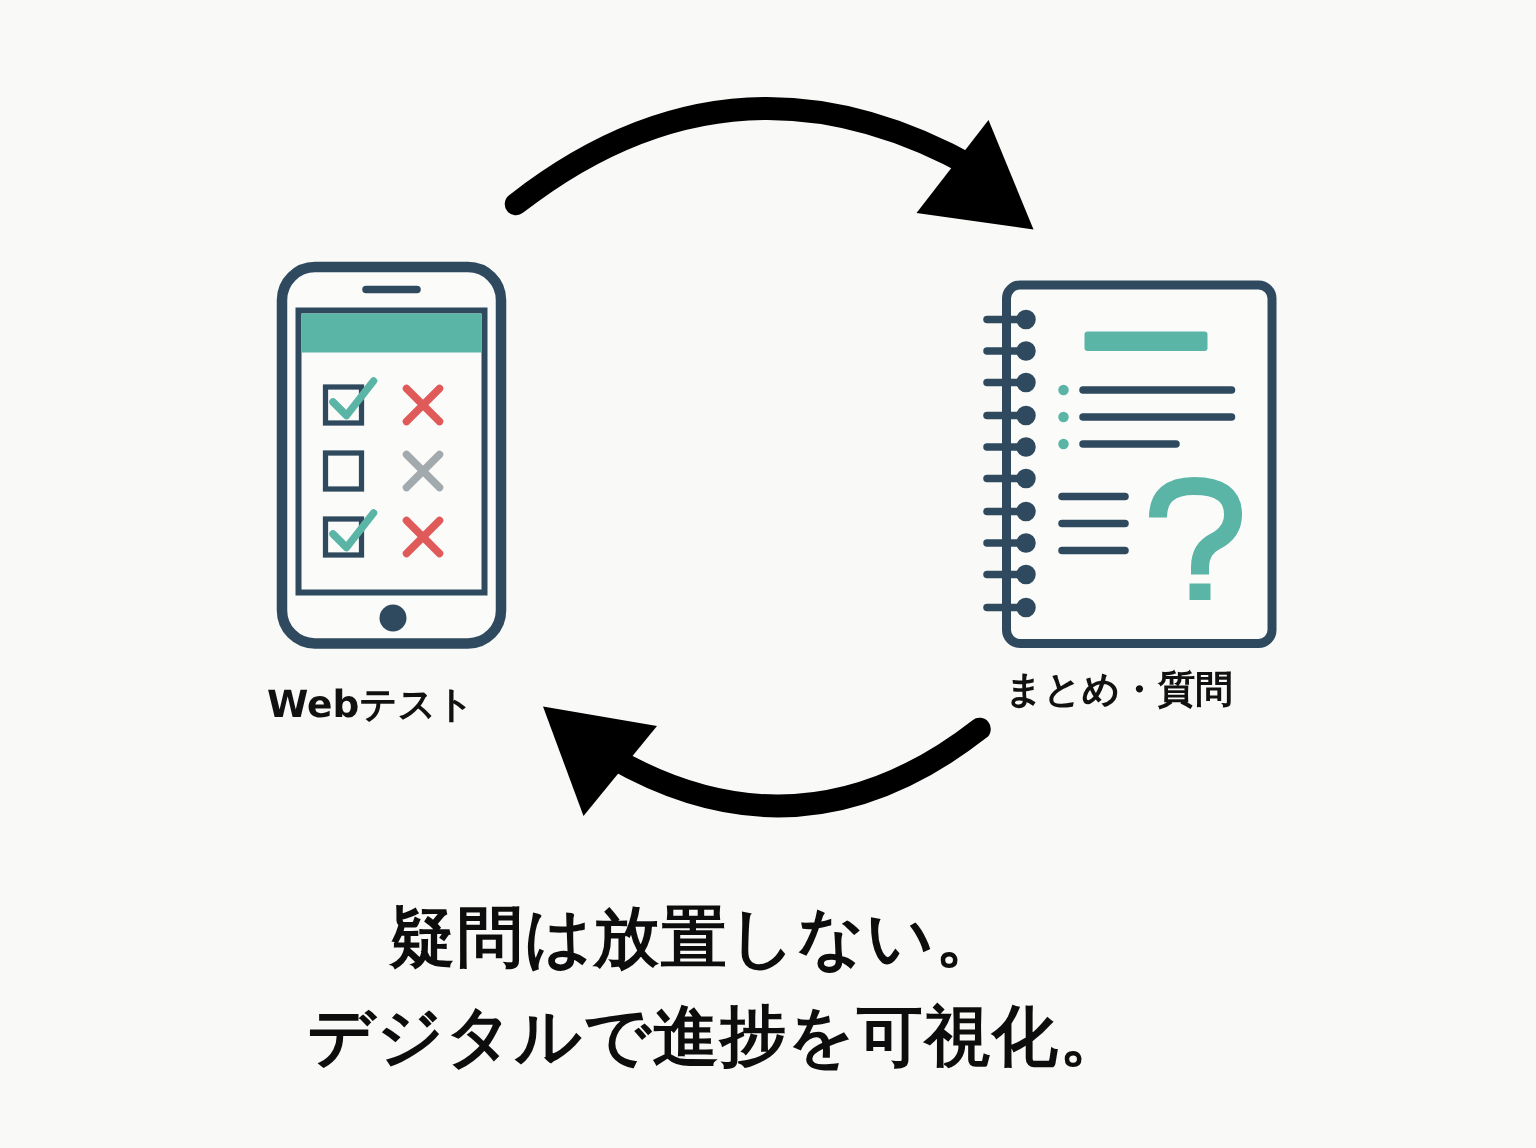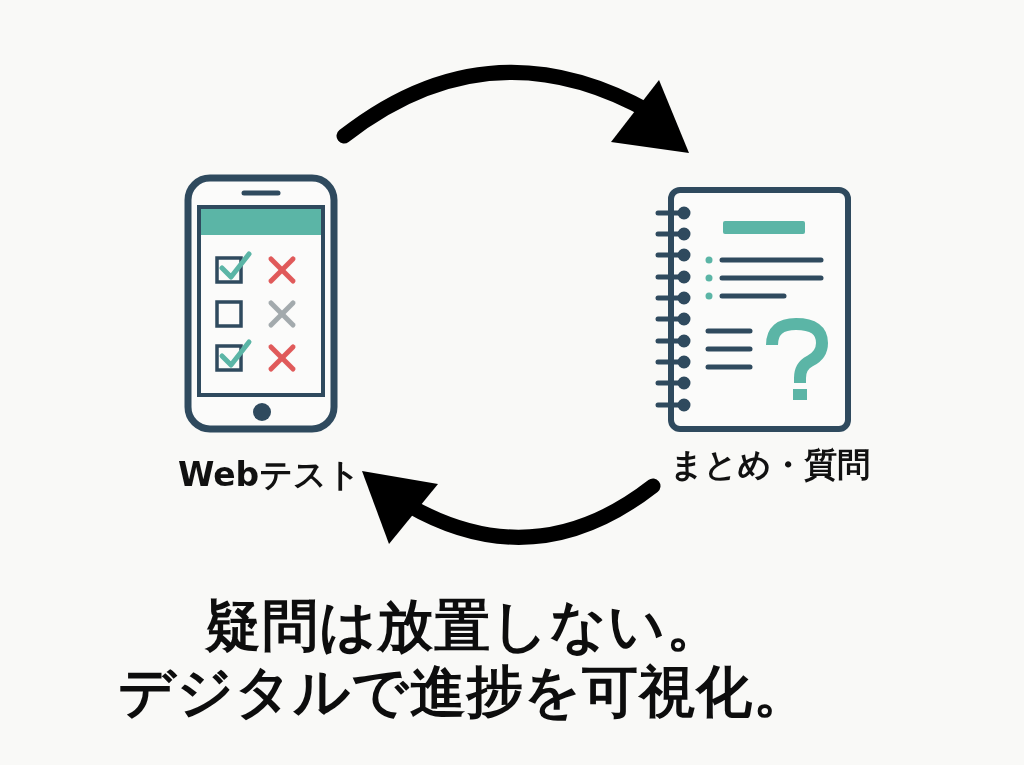--- a/index.html
+++ b/index.html
@@ -7,38 +7,38 @@
     width: 1024px; height: 765px; overflow: hidden;
     background: #f9f9f7;
     font-family: "DejaVu Sans", "Liberation Sans", sans-serif;
     position: relative;
   }
   .canvas { position: absolute; left: 0; top: 0; width: 1024px; height: 765px; }
   .label {
     position: absolute;
     font-weight: bold;
     color: #111;
-    font-size: 33px;
+    font-size: 25px;
     white-space: nowrap;
     letter-spacing: 0px;
   }
   .label-web { left: 178px; top: 453px; }
   .label-summary { left: 670px; top: 443px; }
   .headline {
     position: absolute;
     left: 0; width: 928px;
     text-align: center;
     font-weight: bold;
     color: #0d0d0d;
-    font-size: 56px;
+    font-size: 44px;
     line-height: 58px;
     letter-spacing: 1px;
   }
   .headline-1 { top: 597px; }
-  .headline-2 { top: 663px; }
+  .headline-2 { top: 663px; padding-left: 14px; }
 </style>
 </head>
 <body>
 
 <svg class="canvas" viewBox="0 0 1024 765" xmlns="http://www.w3.org/2000/svg">
 
   <g>
     <path d="M344 136 Q 490 22 650 112" fill="none" stroke="#000" stroke-width="15" stroke-linecap="round"></path>
     <polygon points="659,80 689,153 611,142" fill="#000"></polygon>
   </g>

